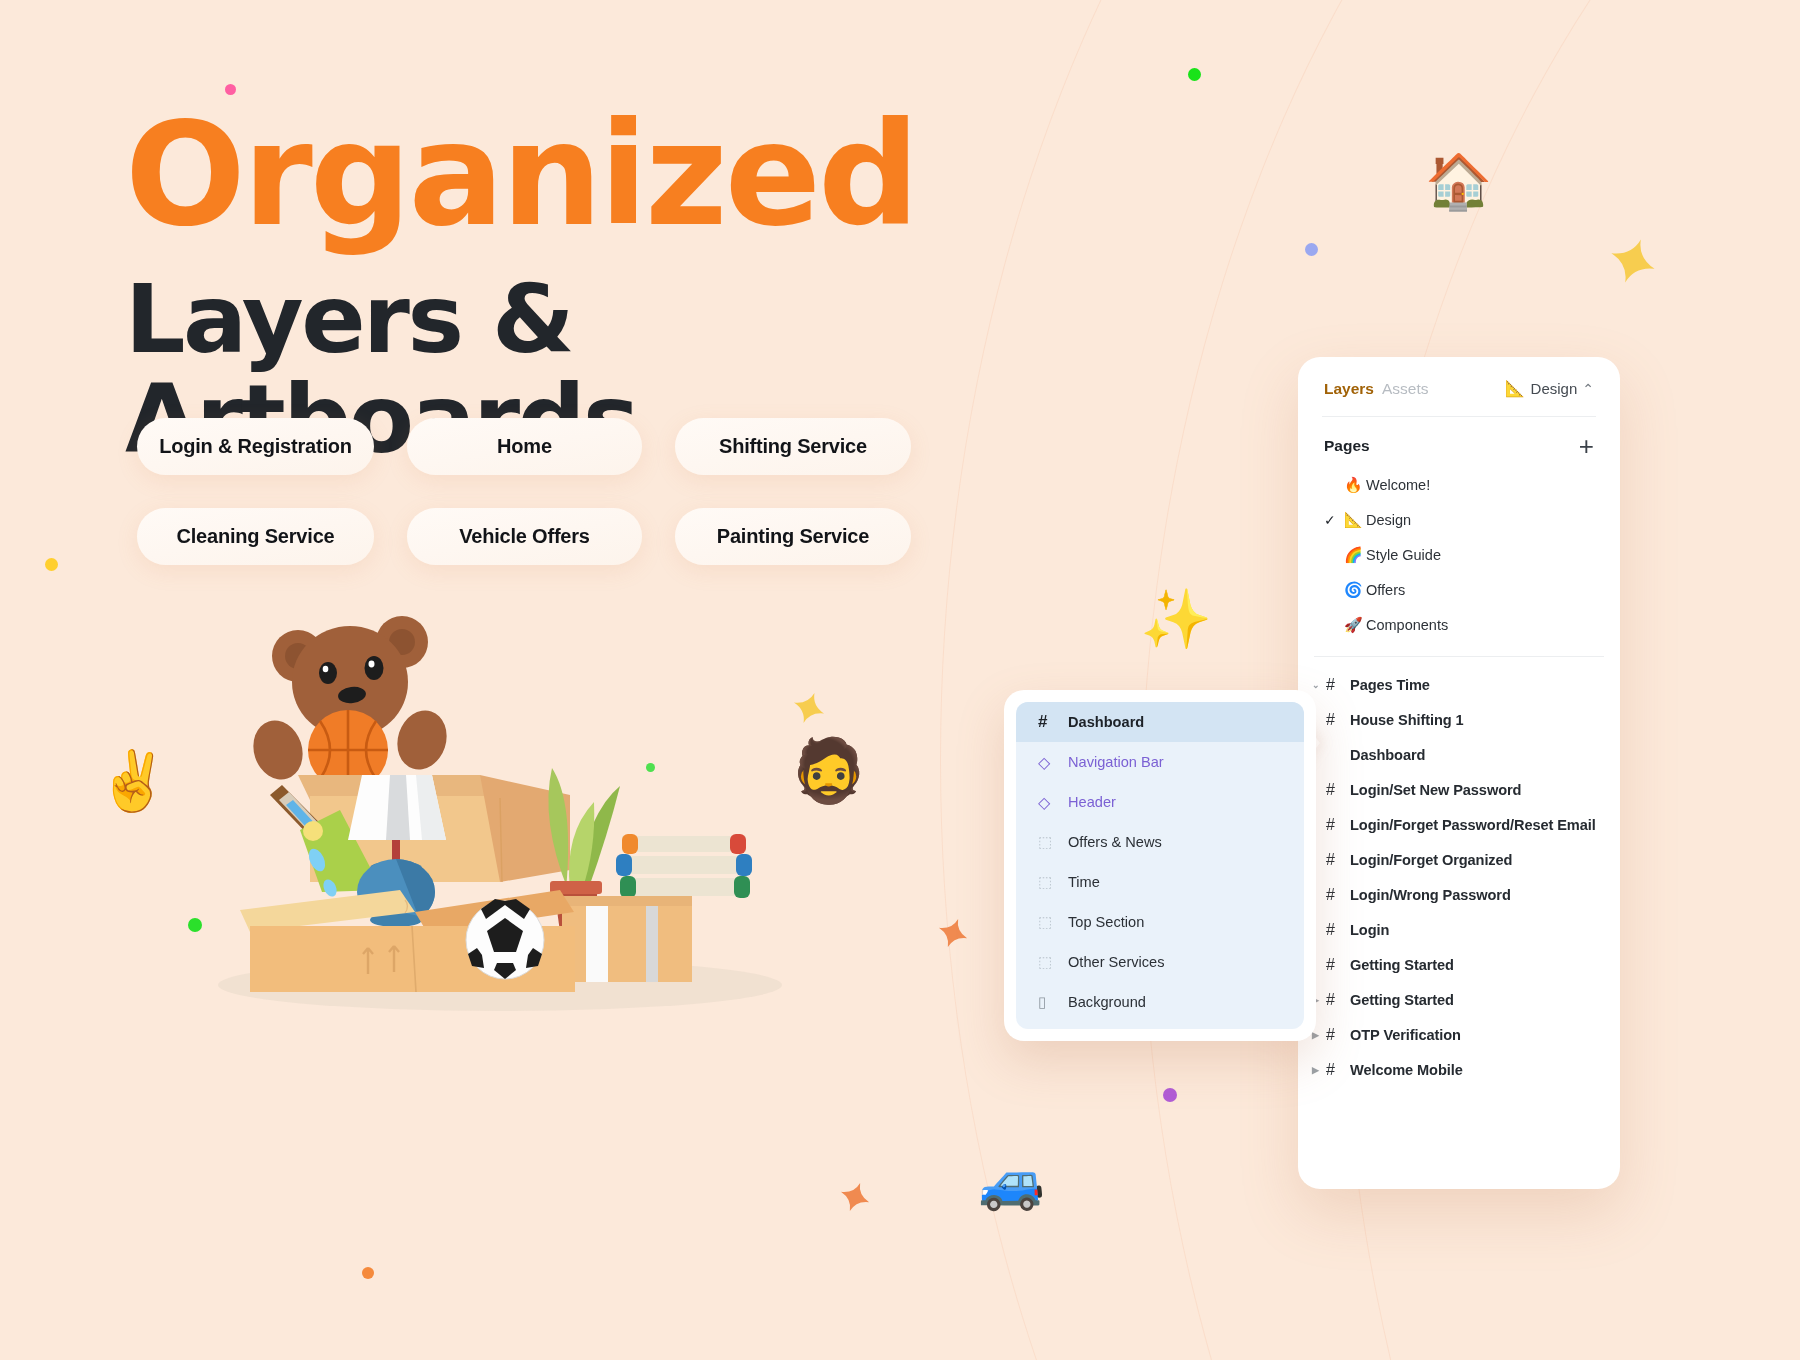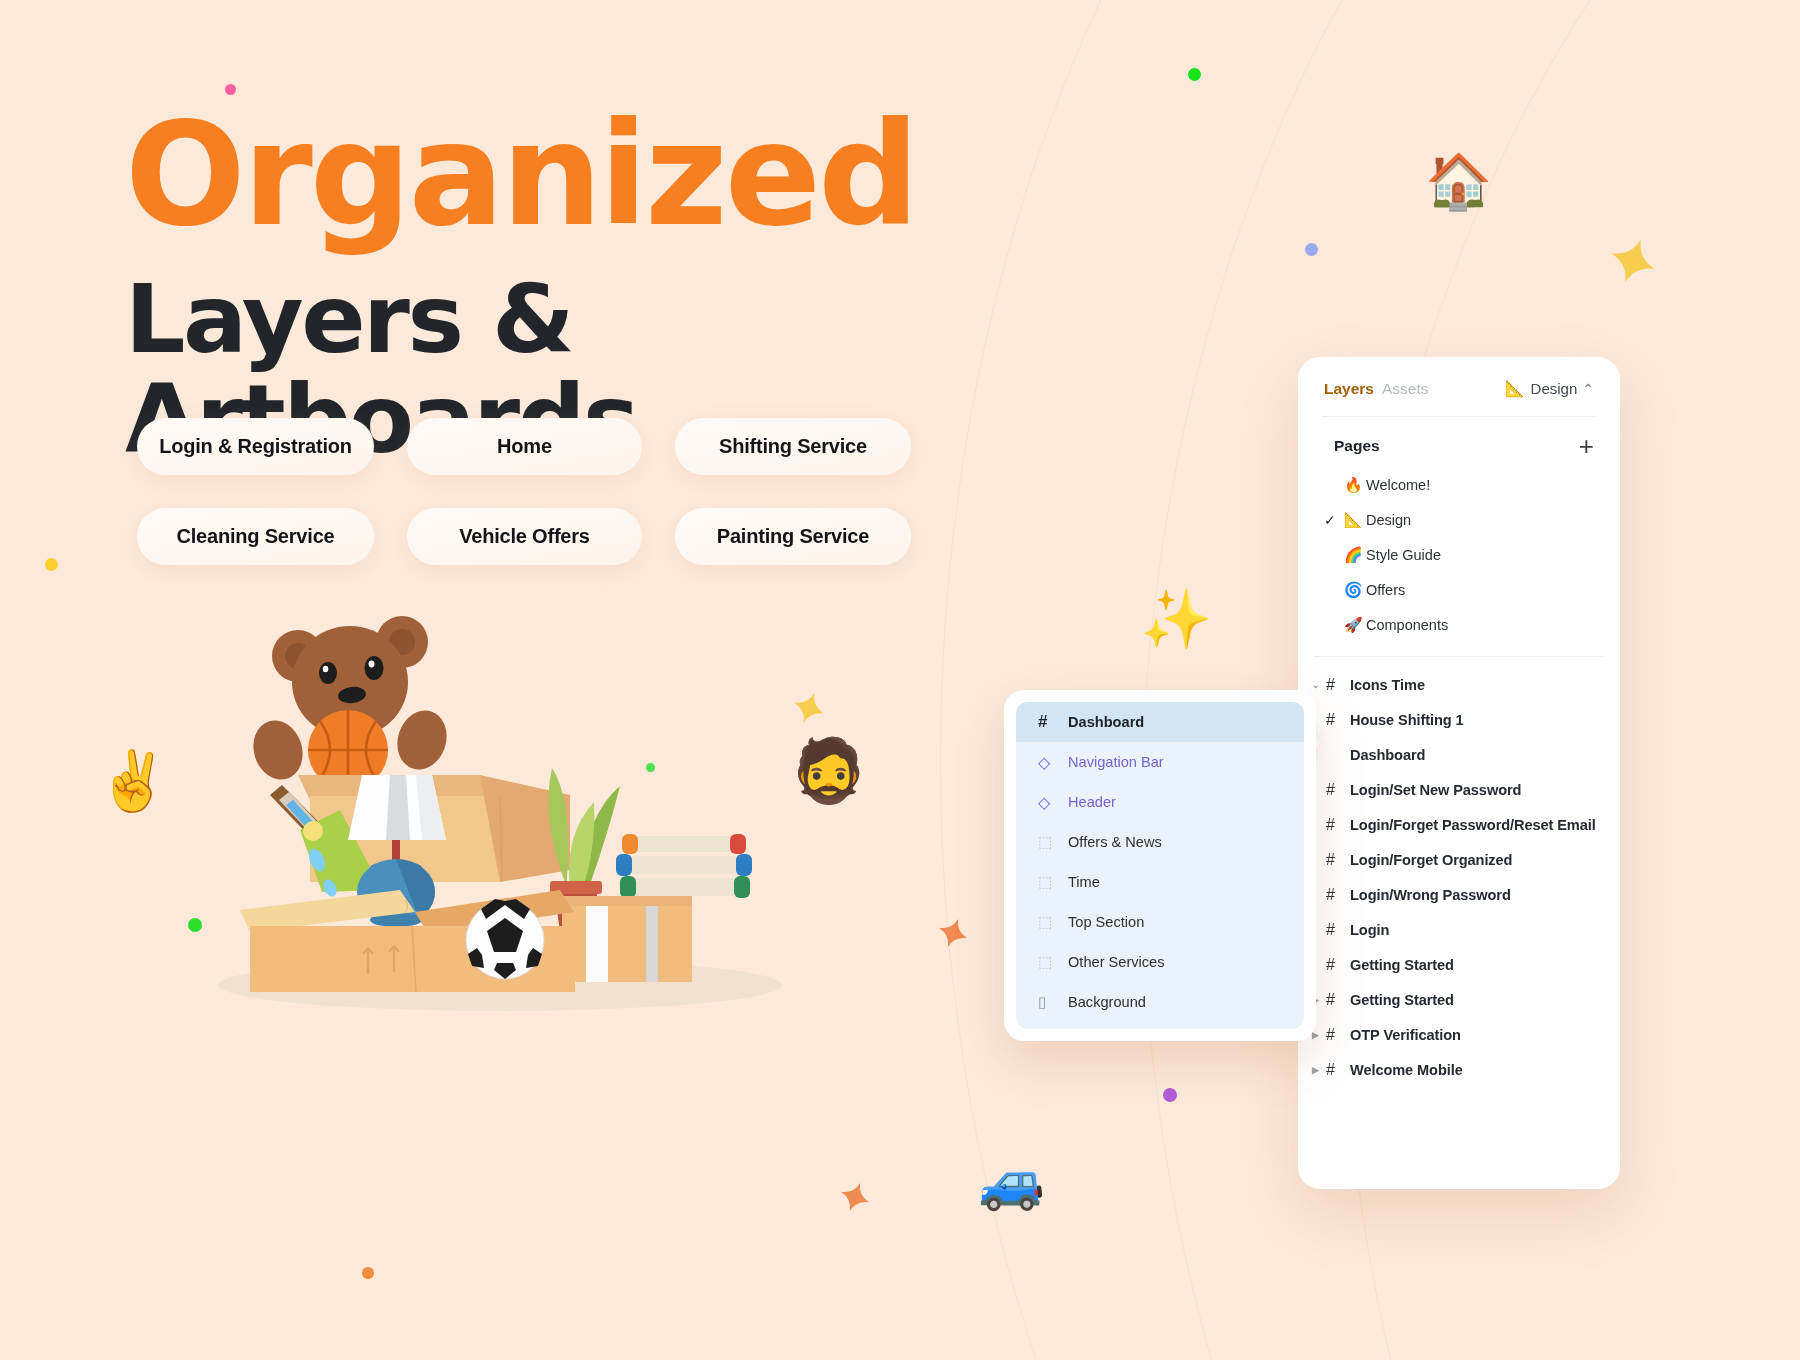--- a/index.html
+++ b/index.html
@@ -97,21 +97,21 @@
   }
   .tab-layers { font-weight: 700; color: #a16207; cursor: pointer; }
   .tab-assets { font-weight: 400; color: #b7bcc2; margin-left: 8px; cursor: pointer; }
   .page-select {
     margin-left: auto; display:flex; align-items:center; gap: 5px;
     color: #454b52; font-size: 15px; cursor: pointer;
   }
   .panel-divider { height:1px; background:#eceef0; margin: 18px 24px 0 24px; }
   .pages-head {
     display:flex; align-items:center;
-    padding: 16px 26px 8px 36px;
+    padding: 16px 26px 8px 26px;
   }
   .pages-title { font-weight:700; font-size: 15.5px; color:#1d2228; }
   .plus-btn { margin-left:auto; font-size: 26px; color:#3b4149; line-height:1; cursor:pointer; font-weight:300;}
   .page-row {
     display:flex; align-items:center;
     height: 35px; padding: 0 26px;
     font-size: 14.5px; color: #2d3238;
     cursor: pointer;
   }
   .page-check { width: 20px; font-size: 14px; color:#1d2228; }
@@ -358,21 +358,21 @@
       <span class="page-check"></span>
       <span class="page-ico">🚀</span>
       <span>Components</span>
     </div>
 
     <div class="layers-divider"></div>
 
     <div class="layer-row">
       <span class="lr-caret">⌄</span>
       <span class="lr-hash">#</span>
-      <span>Icons Time</span>
+      <span>Pages Time</span>
     </div>
     <div class="layer-row">
       <span class="lr-caret"></span>
       <span class="lr-hash">#</span>
       <span>House Shifting 1</span>
     </div>
     <div class="layer-row">
       <span class="lr-caret"></span>
       <span class="lr-hash"></span>
       <span>Dashboard</span>

